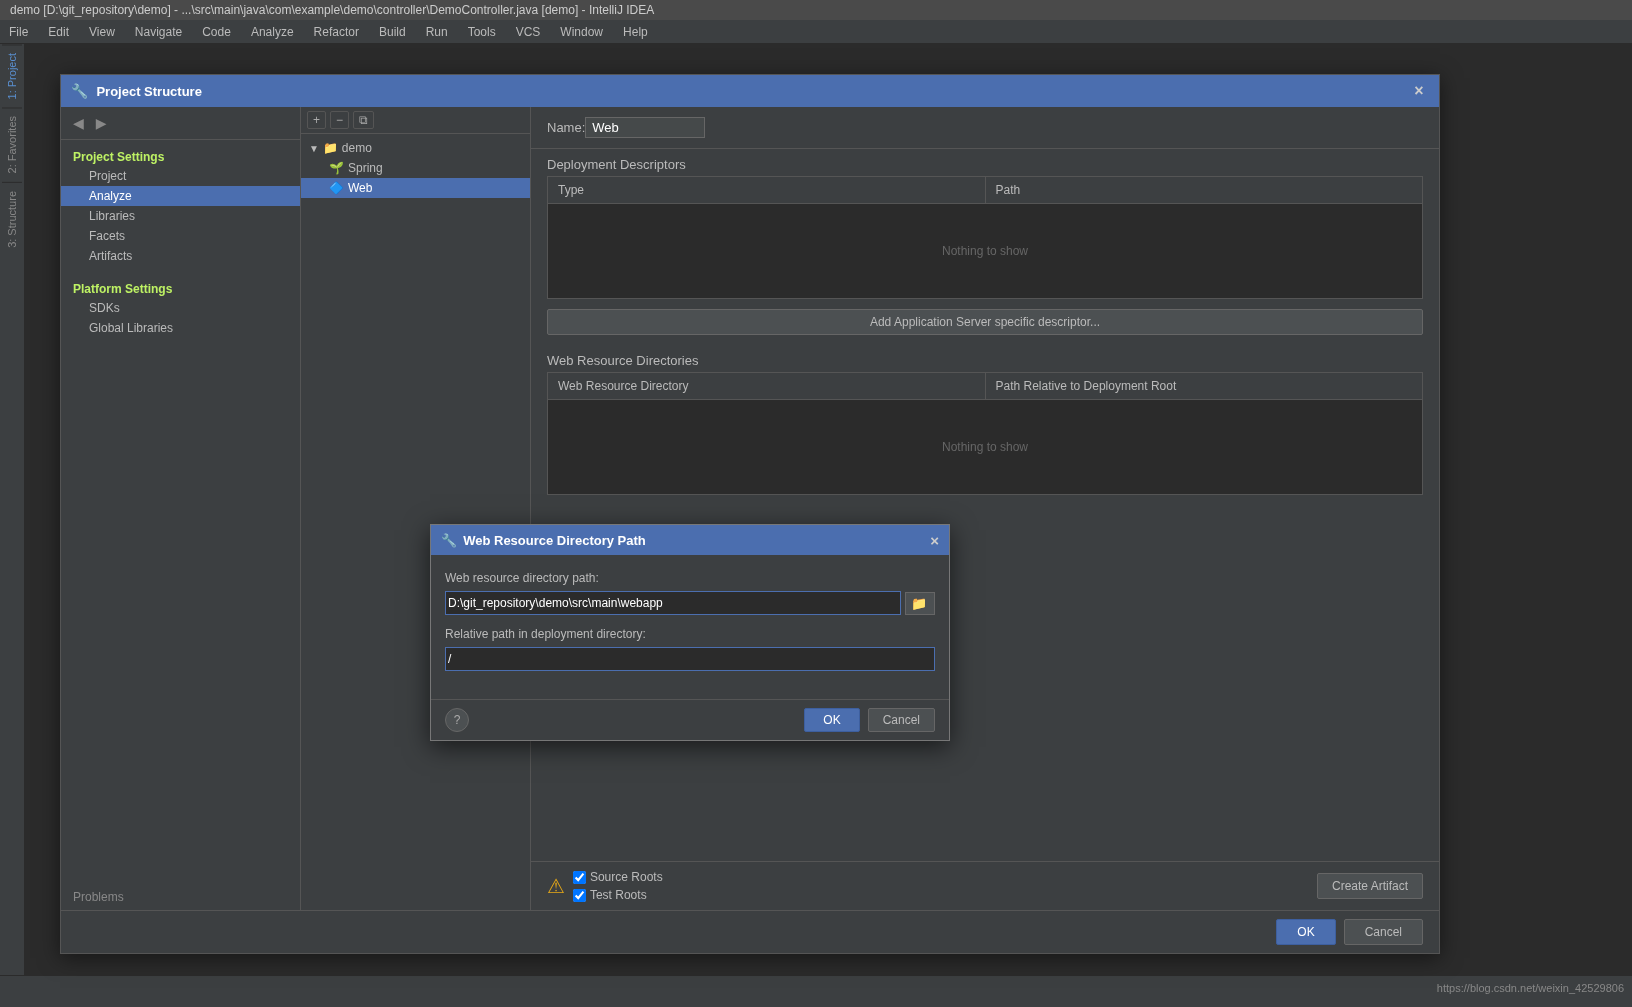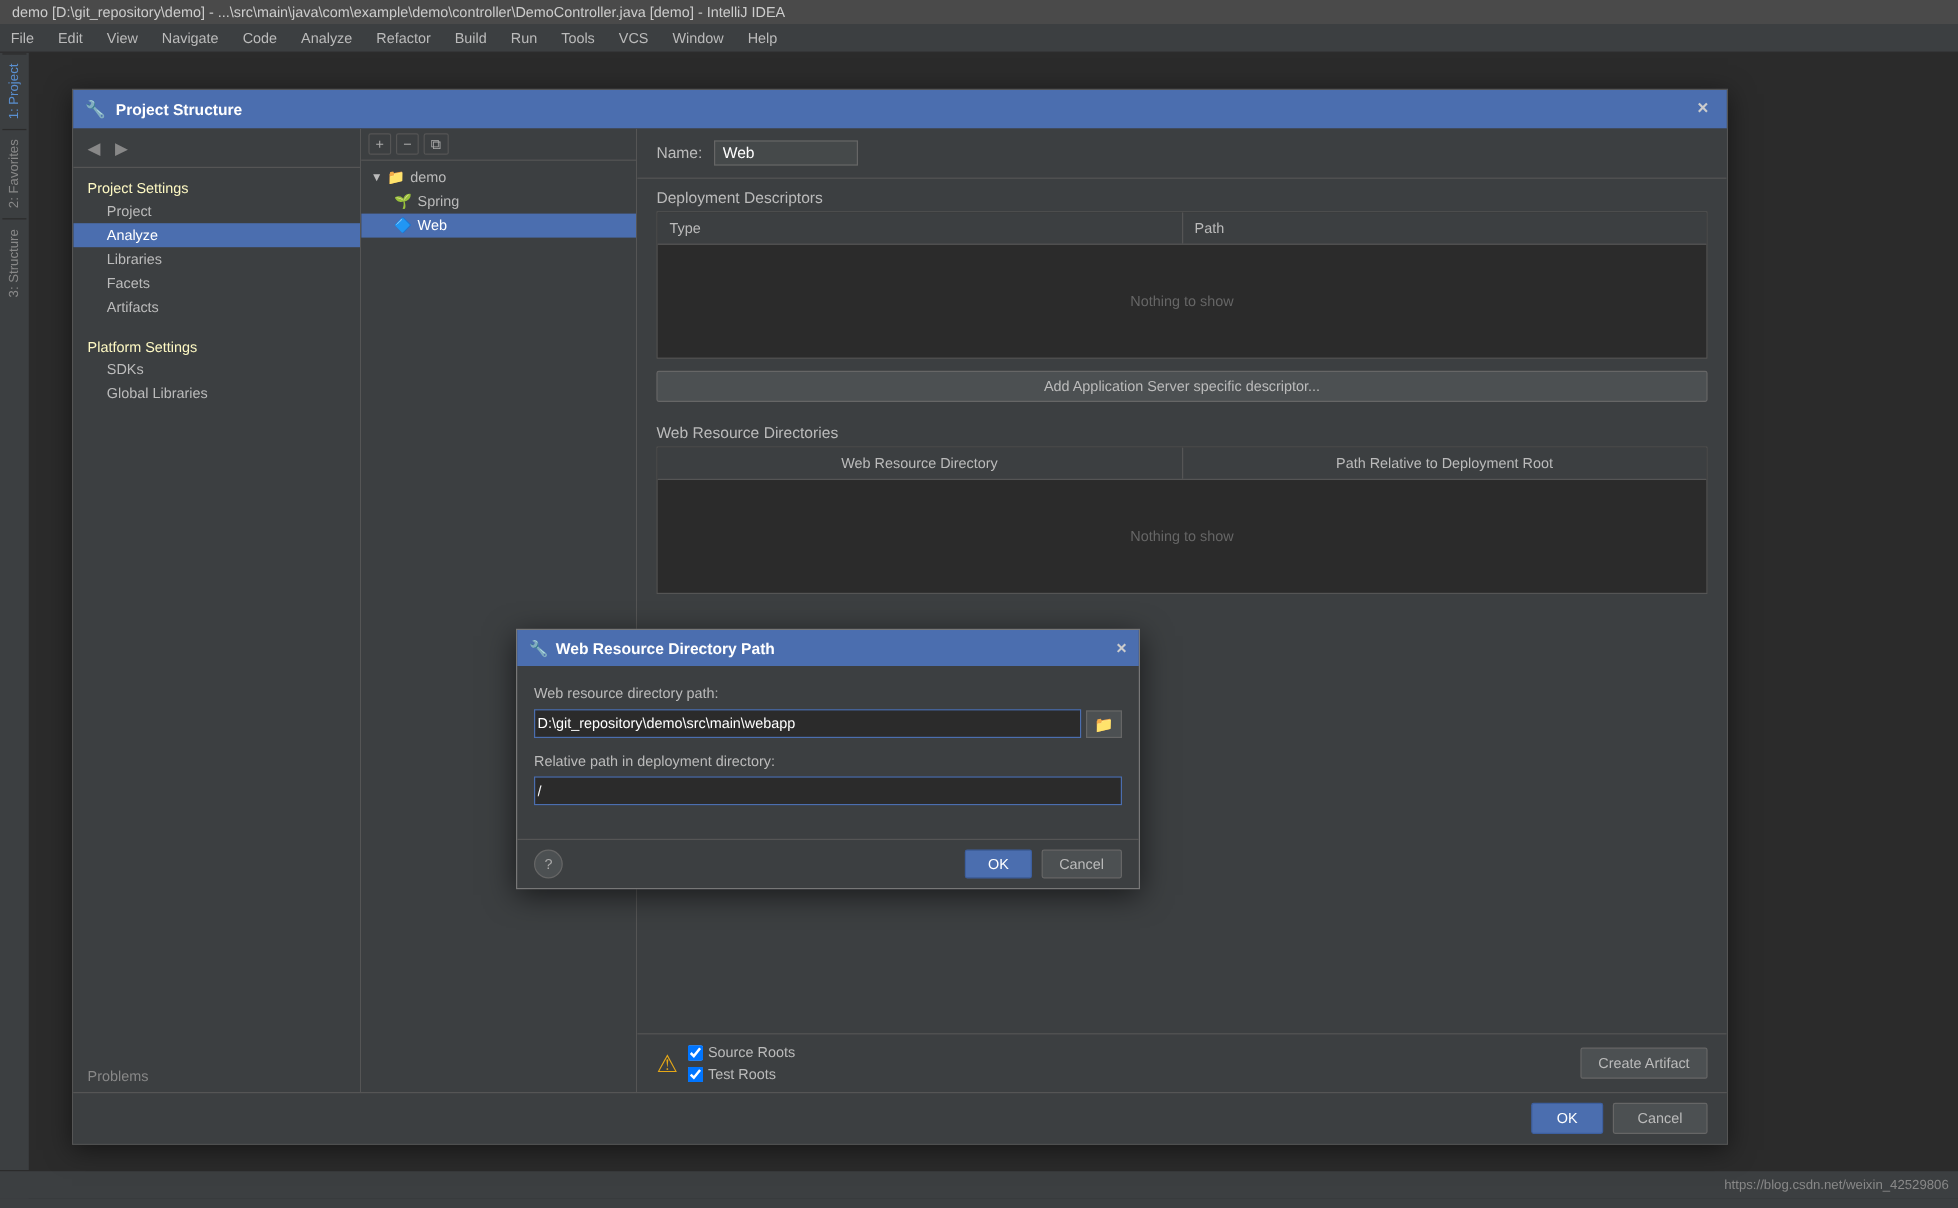--- a/index.html
+++ b/index.html
@@ -146,23 +146,23 @@
     }
 
     .tree-panel {
       flex: 1;
       padding: 4px 0;
       overflow-y: auto;
     }
 
     .section-header {
       font-size: 12px;
-      color: #fef9c3;
+      color: #bef264;
       padding: 6px 12px 2px 12px;
-      font-weight: normal;
+      font-weight: bold;
     }
 
     .tree-item {
       display: flex;
       align-items: center;
       padding: 3px 8px 3px 12px;
       cursor: pointer;
       color: #bbbbbb;
       font-size: 12px;
     }
@@ -230,21 +230,21 @@
       background: #3c3f41;
       display: flex;
       flex-direction: column;
       overflow: hidden;
     }
 
     .name-row {
       display: flex;
       align-items: center;
       padding: 10px 16px;
-      gap: 10px;
+      gap: 0;
       border-bottom: 1px solid #555;
     }
     .name-label {
       color: #bbbbbb;
       font-size: 13px;
     }
     .name-input {
       background: #45494a;
       border: 1px solid #666;
       color: #ffffff;
@@ -312,21 +312,20 @@
       display: flex;
       background: #3c3f41;
       border-bottom: 1px solid #555;
     }
     .web-table-col {
       flex: 1;
       padding: 6px 10px;
       font-size: 12px;
       color: #bbbbbb;
       border-right: 1px solid #555;
-      text-align: center;
     }
     .web-table-col:last-child { border-right: none; }
     .checkbox-item {
       display: flex;
       align-items: center;
       gap: 4px;
       font-size: 12px;
       color: #bbbbbb;
     }
     .warning-icon {

